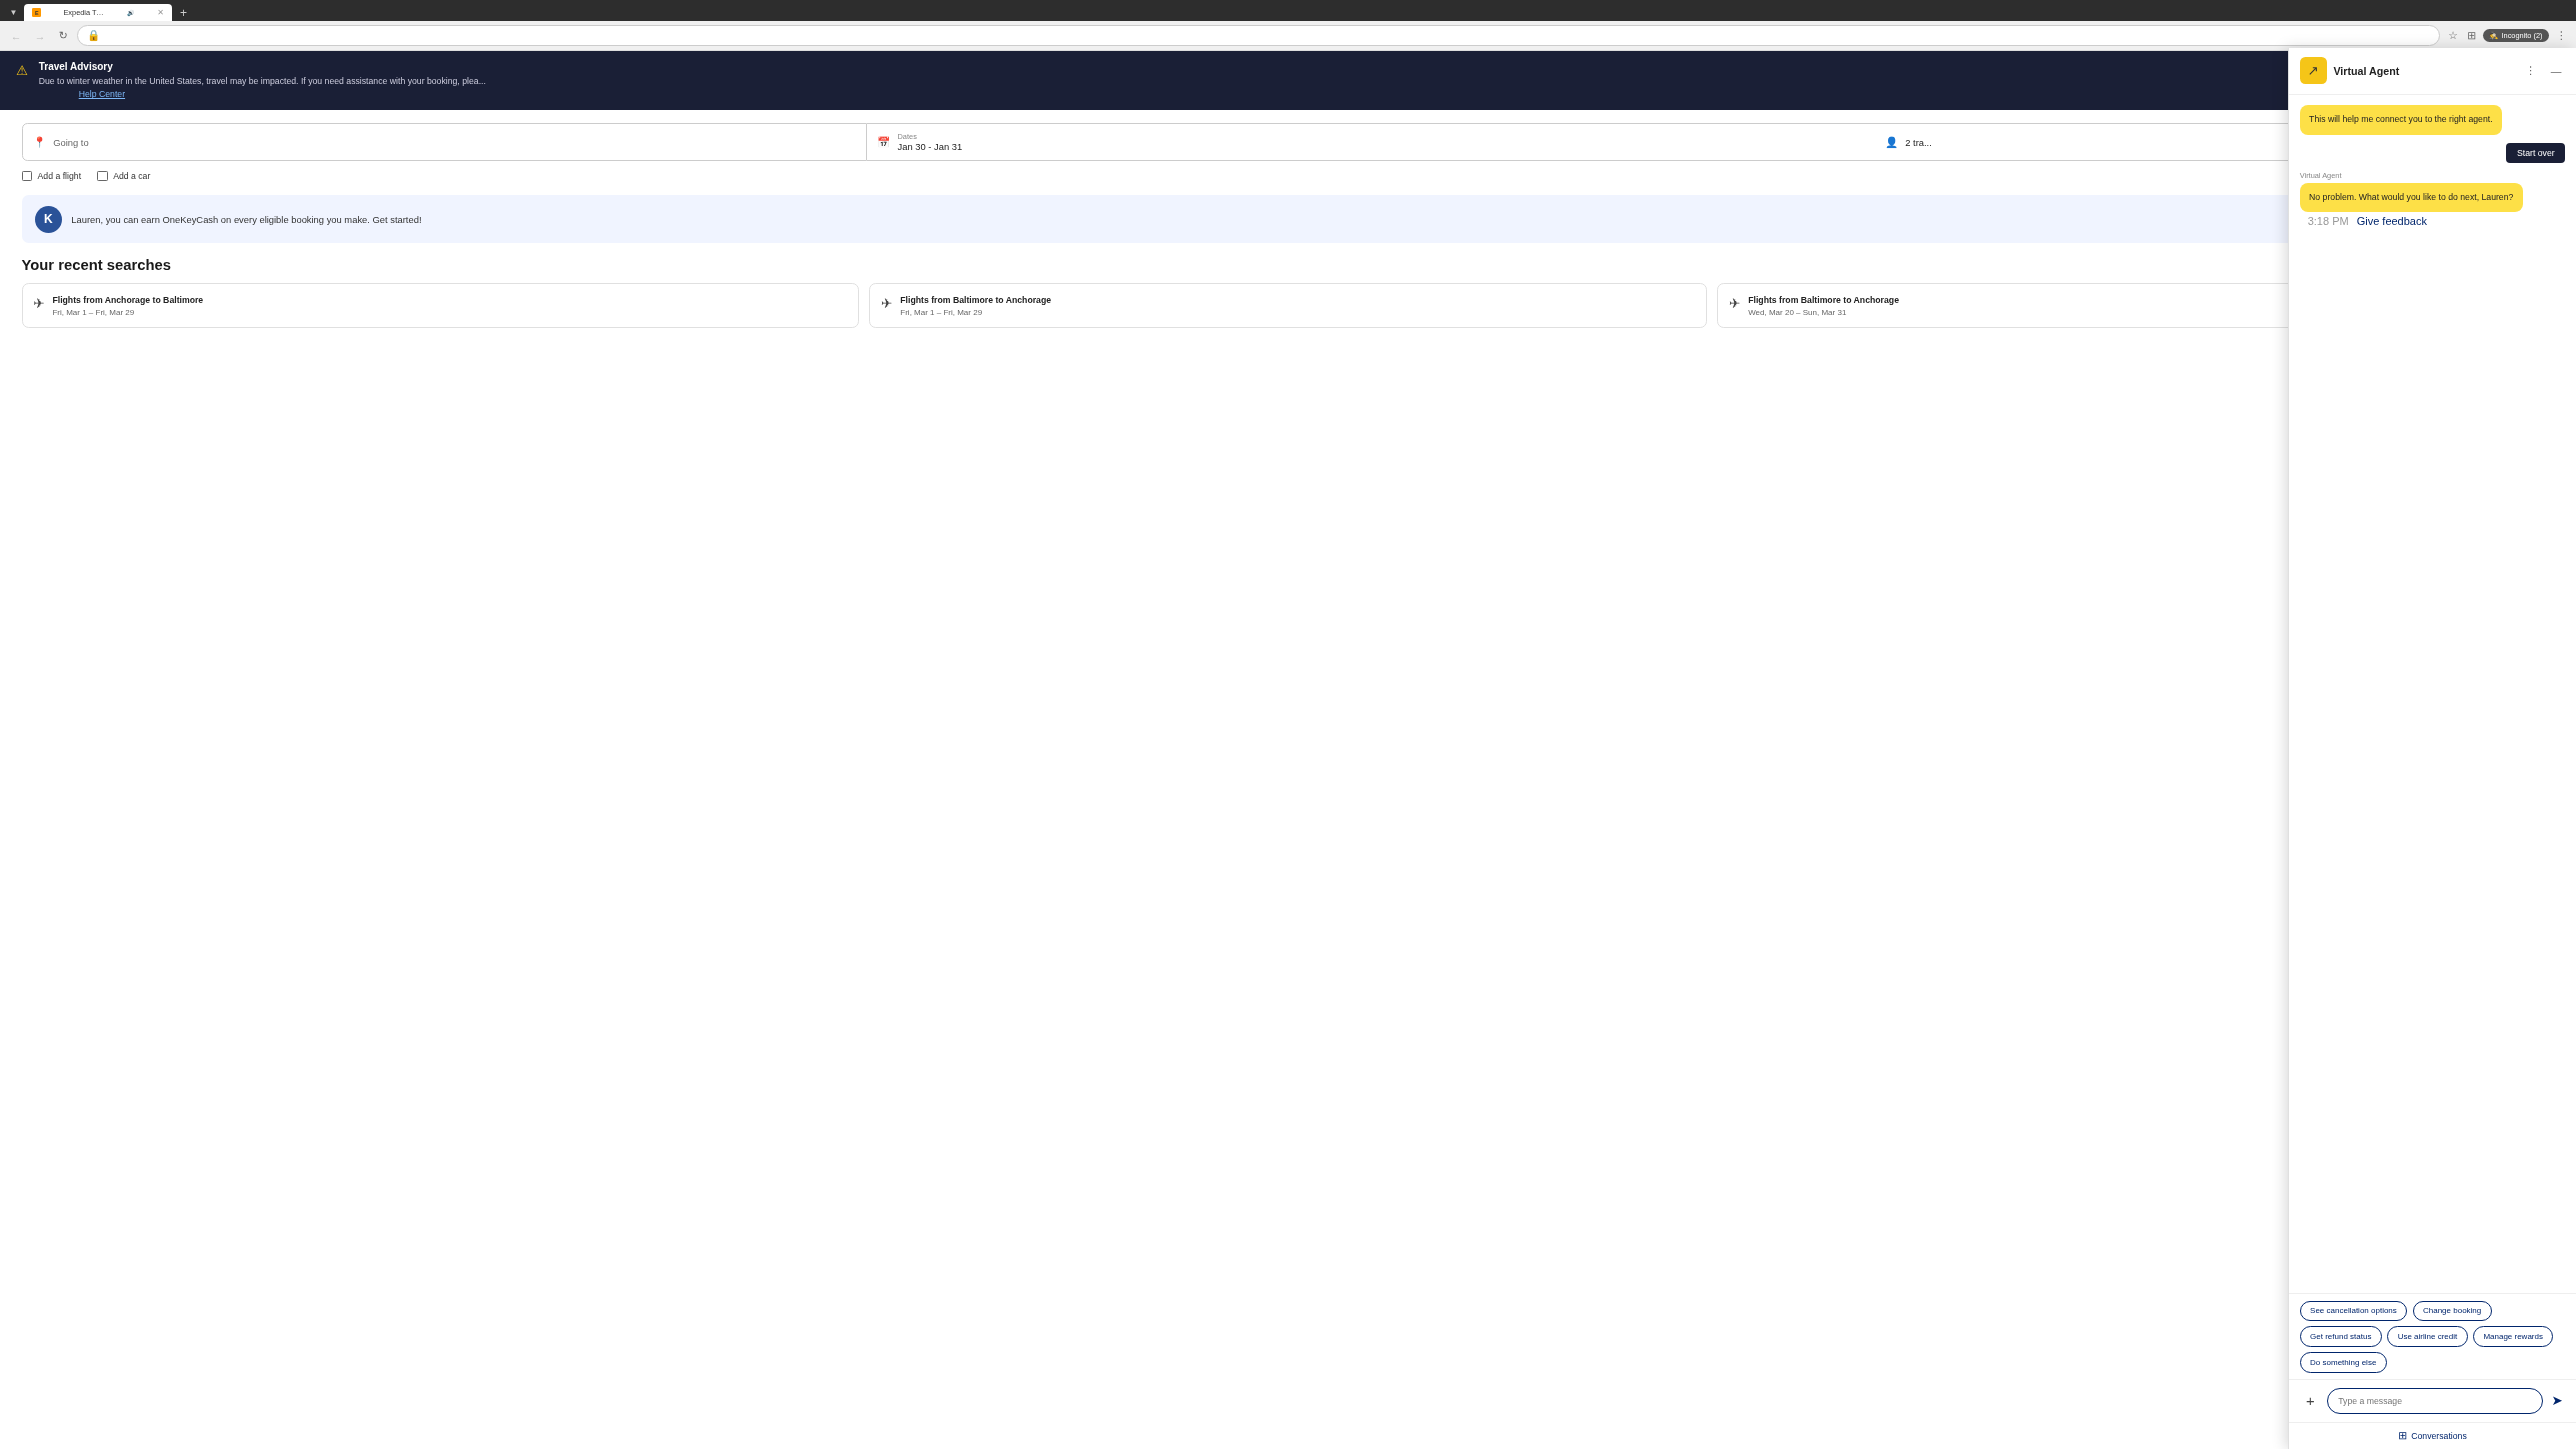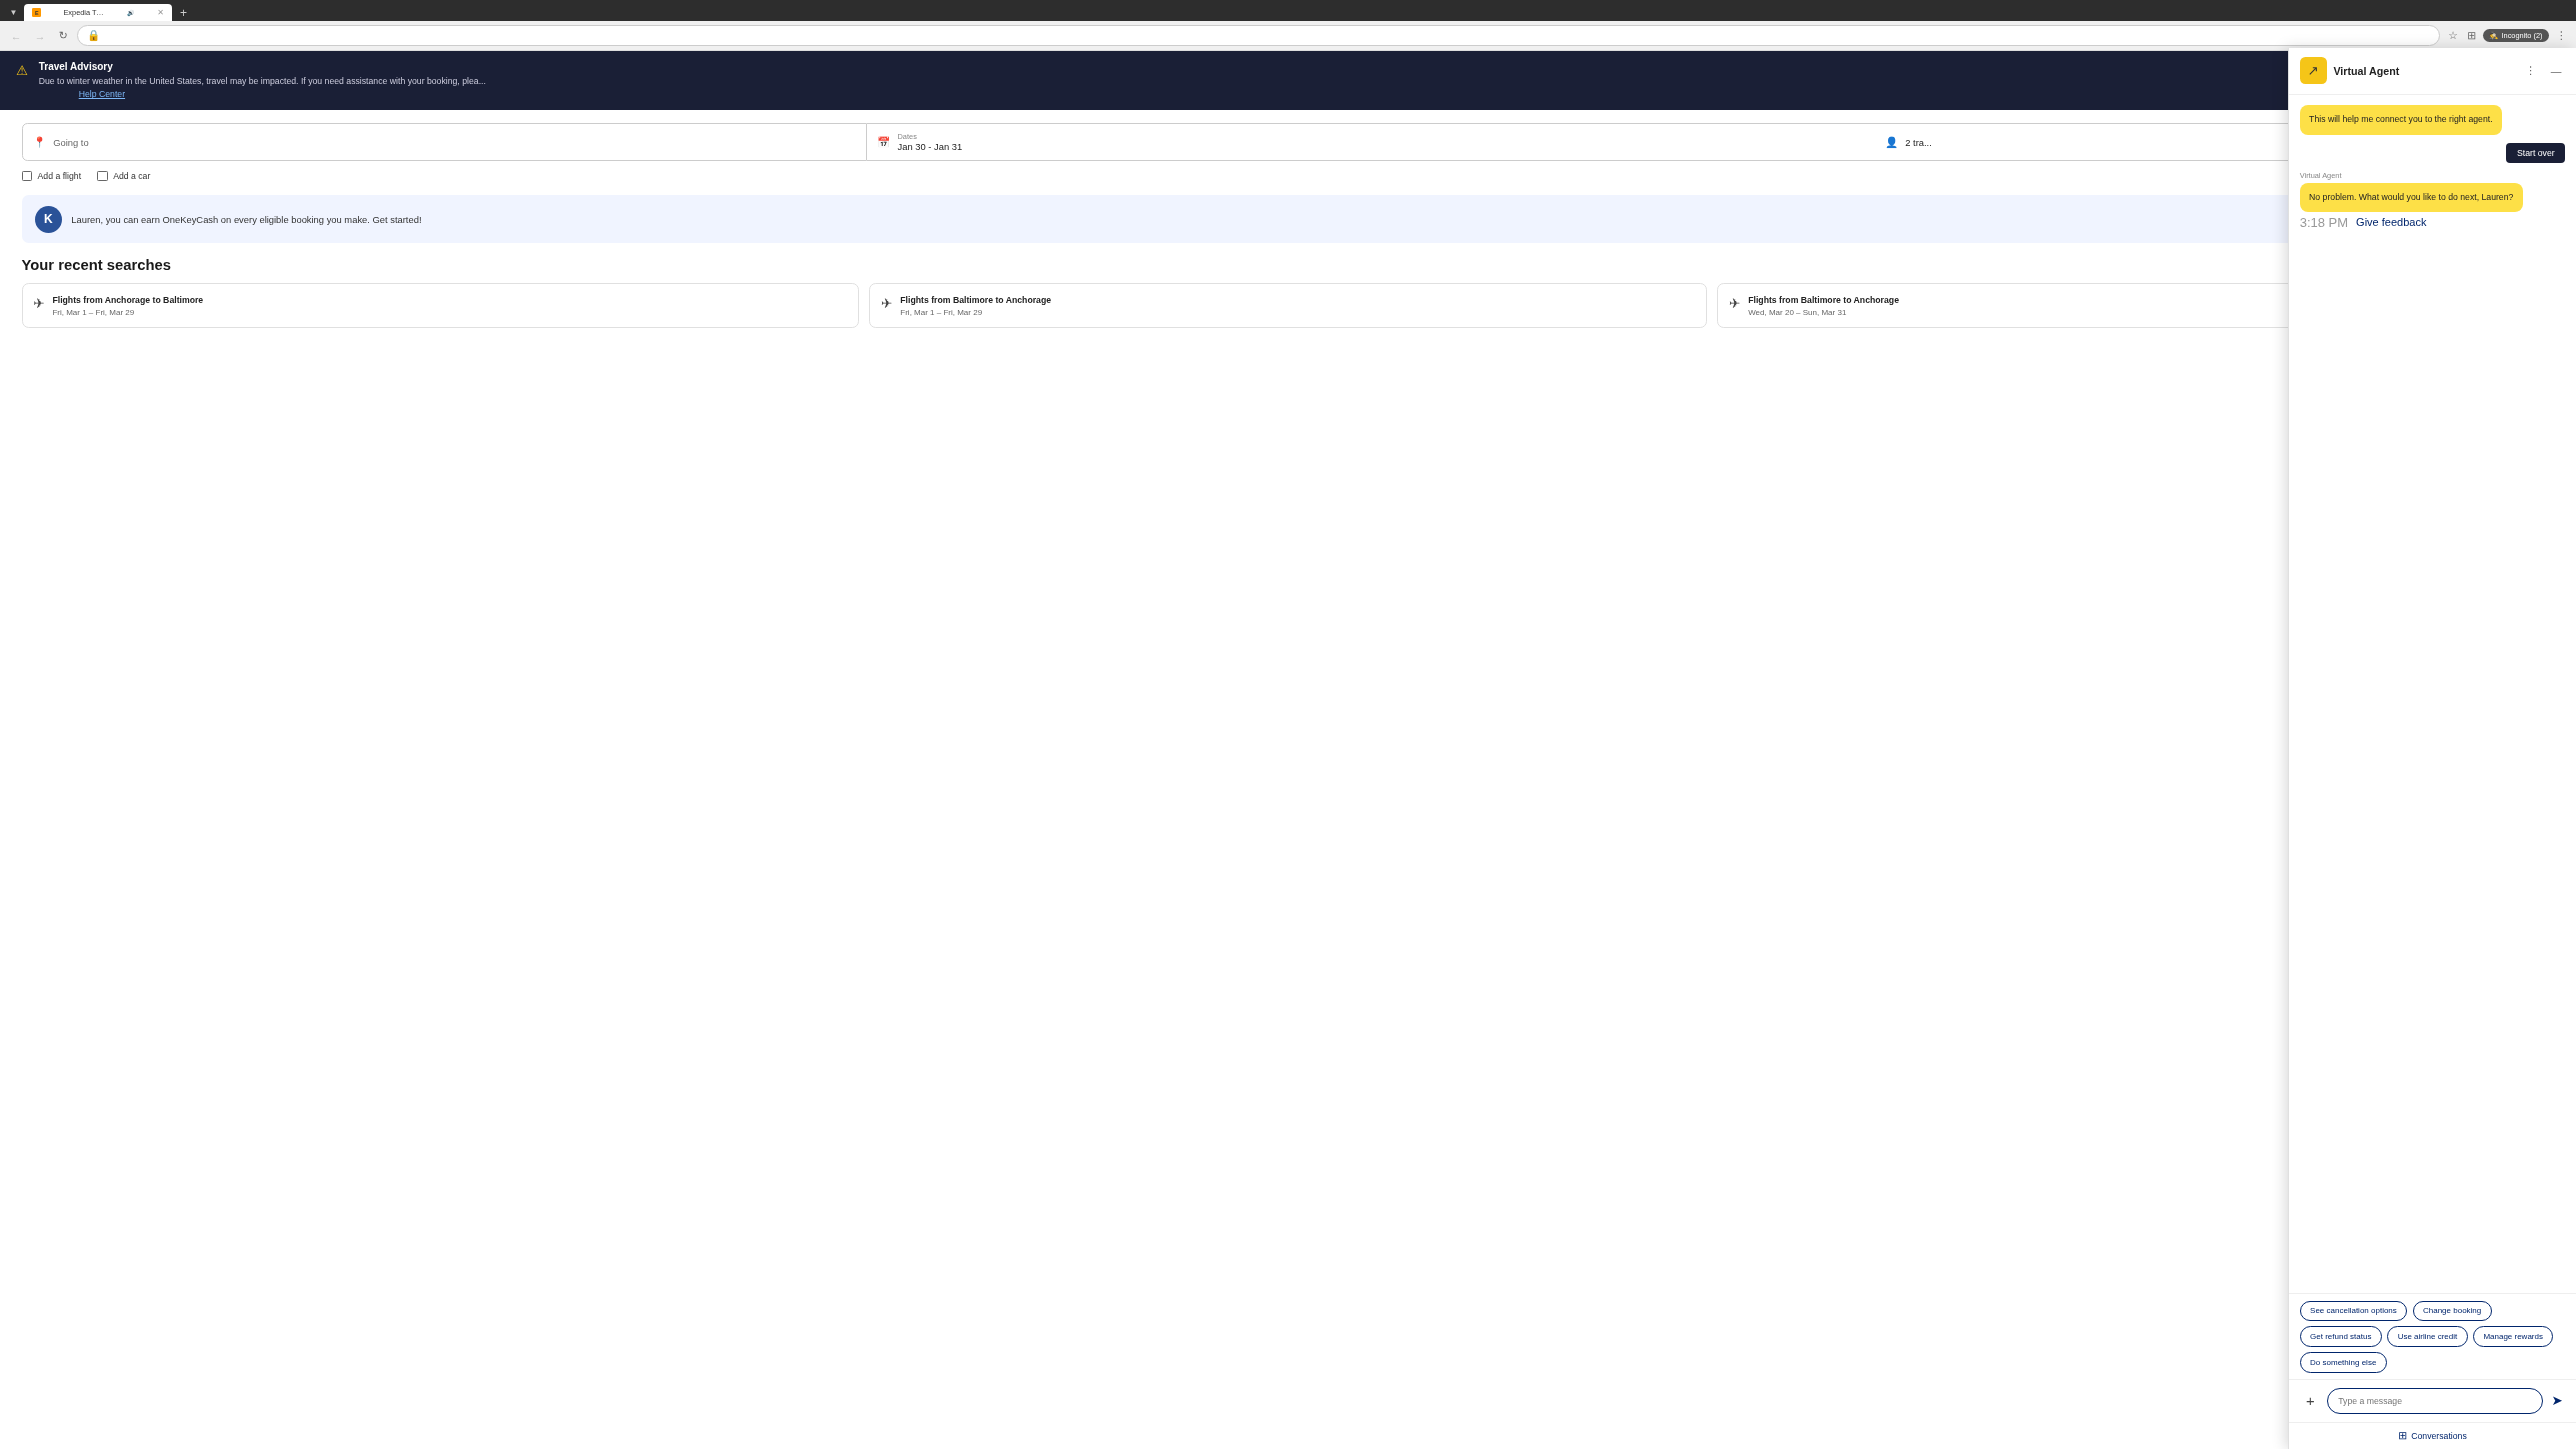--- a/index.html
+++ b/index.html
@@ -78,21 +78,21 @@
     .chat-title { font-size: 10.7px; font-weight: 600; color: #222; }
     .chat-header-icons { display: flex; gap: 6.7px; align-items: center; }
     .chat-header-icon { font-size: 10.7px; color: #666; cursor: pointer; padding: 1.3px 4px; }
 
     .chat-messages { flex: 1; overflow-y: auto; padding: 10.7px; display: flex; flex-direction: column; gap: 8px; }
     .chat-message { display: flex; flex-direction: column; }
     .chat-message.agent { align-items: flex-start; }
     .message-sender { font-size: 7.4px; color: #888; margin-bottom: 2.7px; }
     .message-bubble { background: #fde047; border-radius: 8px; padding: 8px 9.4px; max-width: 85%; font-size: 8.7px; color: #222; line-height: 1.5; }
     .message-meta { display: flex; align-items: center; gap: 8px; margin-top: 2.7px; }
-    .message-time { font-size: 13px; color: #999; }
+    .message-time { font-size: 11px; color: #999; margin-left: 8px; }
     .message-feedback { font-size: 11px; color: #00256c; cursor: pointer; }
 
     .start-over-btn { align-self: flex-end; }
     .start-over-btn button { background: #1a1f36; color: #fff; border: none; border-radius: 4px; padding: 5.4px 10.7px; font-size: 8.7px; cursor: pointer; }
 
     .chat-suggestions { padding: 6.7px 10.7px; display: flex; flex-wrap: wrap; gap: 5.4px; border-top: 0.7px solid #eee; }
     .suggestion-btn { border: 0.7px solid #00256c; color: #00256c; background: #fff; border-radius: 13.4px; padding: 4.7px 9.4px; font-size: 8px; cursor: pointer; white-space: nowrap; }
 
     .chat-input-area { padding: 8px 10.7px; border-top: 0.7px solid #eee; display: flex; align-items: center; gap: 5.4px; }
     .chat-add-btn { width: 21.5px; height: 21.5px; background: none; border: none; font-size: 14.8px; color: #444; cursor: pointer; display: flex; align-items: center; justify-content: center; }

